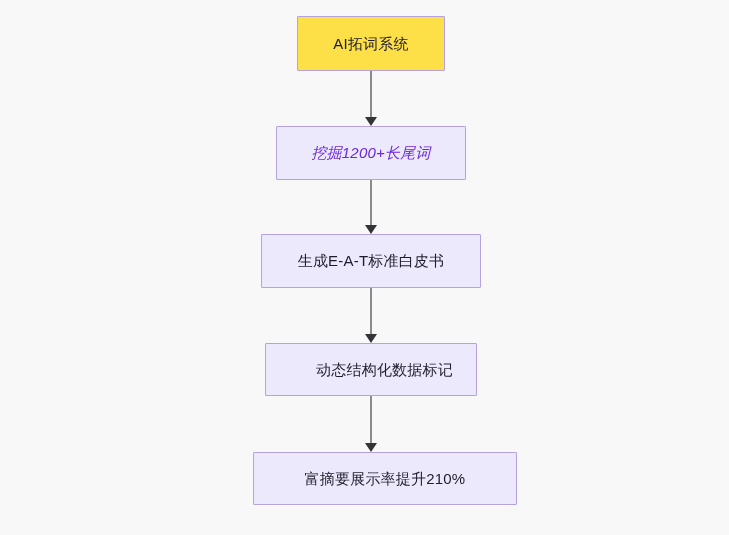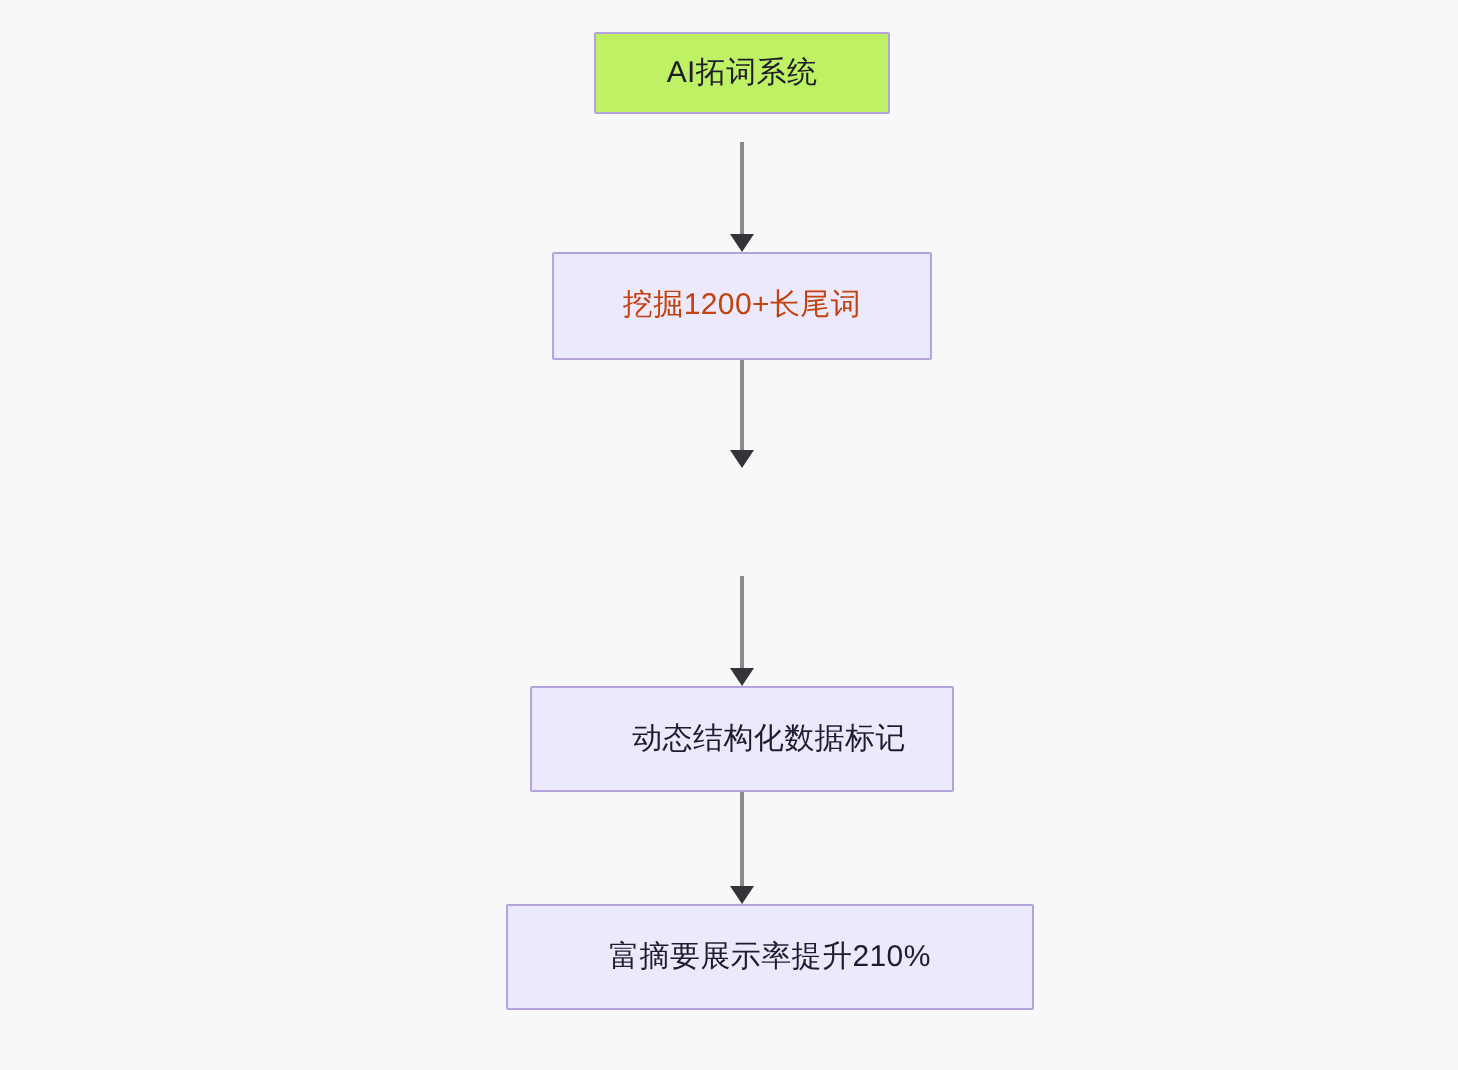--- a/index.html
+++ b/index.html
@@ -75,25 +75,28 @@
   </div>
   <div class="edge" style="left: 371px; top: 288px; height: 55px;">
     <div class="edge-line" style="height: 48px; background: rgb(136, 138, 140);"></div>
     <div class="edge-arrow" style="top: 46px; border-top-color: rgb(51, 51, 56);"></div>
   </div>
   <div class="edge" style="left: 371px; top: 396px; height: 56px;">
     <div class="edge-line" style="height: 49px; background: rgb(136, 138, 140);"></div>
     <div class="edge-arrow" style="top: 47px; border-top-color: rgb(51, 51, 56);"></div>
   </div>
 
-  <div class="node" style="left: 297px; top: 16px; width: 148px; height: 41px; background: #bef264; border-color: rgb(181, 163, 224);">
+  <div class="node" style="left: 297px; top: 16px; width: 148px; height: 55px; background: #fde047; border-color: rgb(181, 163, 224);">
     <span class="node-label" style="color: rgb(31, 29, 43);">AI拓词系统</span>
   </div>
   <div class="node" style="left: 276px; top: 126px; width: 190px; height: 54px; background: rgb(236, 233, 252); border-color: rgb(181, 163, 224);">
-    <span class="node-label" style="color: #c2410c;">挖掘1200+长尾词</span>
+    <span class="node-label" style="color: #6d28d9; font-style: italic;">挖掘1200+长尾词</span>
+  </div>
+  <div class="node" style="left: 261px; top: 234px; width: 220px; height: 54px; background: rgb(236, 233, 252); border-color: rgb(181, 163, 224);">
+    <span class="node-label" style="color: rgb(31, 29, 43);">生成E-A-T标准白皮书</span>
   </div>
   <div class="node" style="left: 265px; top: 343px; width: 212px; height: 53px; background: rgb(236, 233, 252); border-color: rgb(181, 163, 224); padding-left: 27px;">
     <span class="node-label" style="color: rgb(31, 29, 43);">动态结构化数据标记</span>
   </div>
   <div class="node" style="left: 253px; top: 452px; width: 264px; height: 53px; background: rgb(236, 233, 252); border-color: rgb(181, 163, 224);">
     <span class="node-label" style="color: rgb(31, 29, 43);">富摘要展示率提升210%</span>
   </div>
 
 </div>
 

